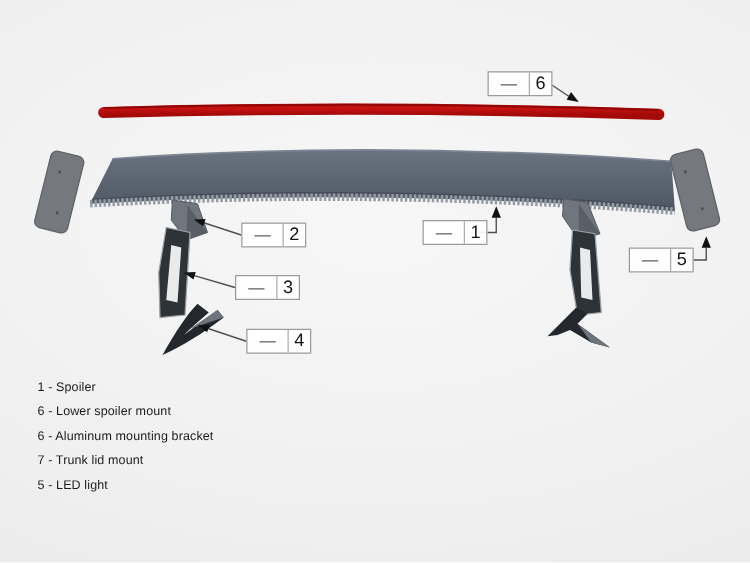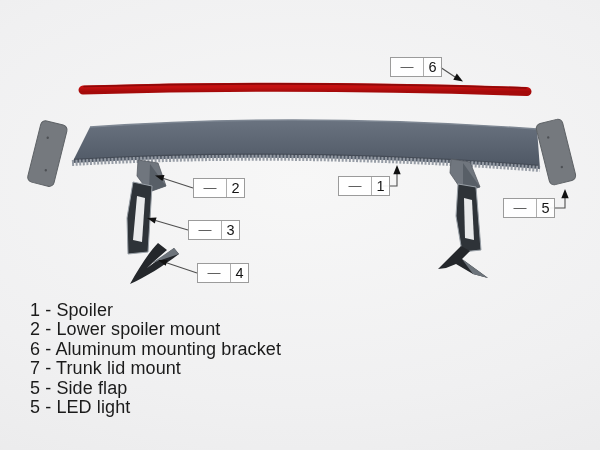--- a/index.html
+++ b/index.html
@@ -35,21 +35,21 @@
   .callout .num{
     flex:1;
     color:#141414;
     font-size:14.5px;
   }
   
   .legend{
     position:absolute;
     left:30px;top:301px;
     color:#1b1b1b;
-    font-size:18px;
+    font-size:10px;
     line-height:19.4px;
     letter-spacing:0.1px;
   }
 </style>
 </head>
 <body>
 
 <div class="stage">
 
   <svg class="diagram-svg" width="600" height="450" viewBox="0 0 600 450">
@@ -136,20 +136,19 @@
     <span class="cell dash">—</span>
     <span class="cell num">5</span>
   </div>
   <div class="callout" style="left:390px;top:57px">
     <span class="cell dash">—</span>
     <span class="cell num">6</span>
   </div>
 
   <div class="legend">
     <div>1 - Spoiler</div>
-    <div>2 - Lower spoiler mount</div>
+    <div>6 - Lower spoiler mount</div>
     <div>6 - Aluminum mounting bracket</div>
     <div>7 - Trunk lid mount</div>
-    <div>5 - Side flap</div>
     <div>5 - LED light</div>
   </div>
 
 </div>
 
 </body></html>

